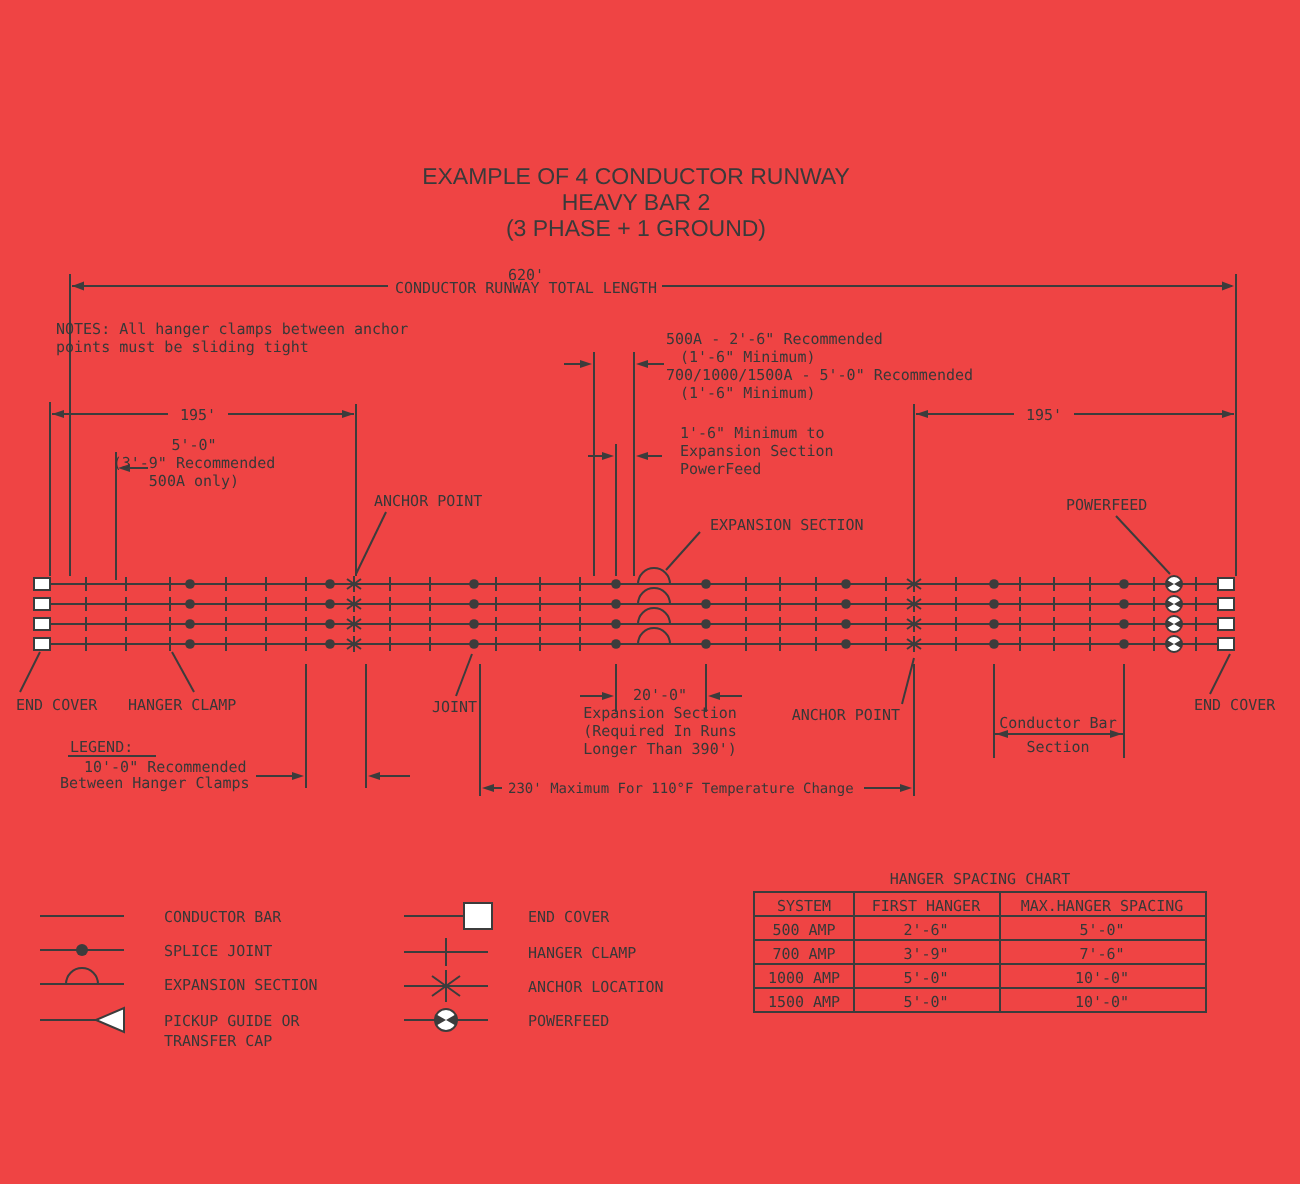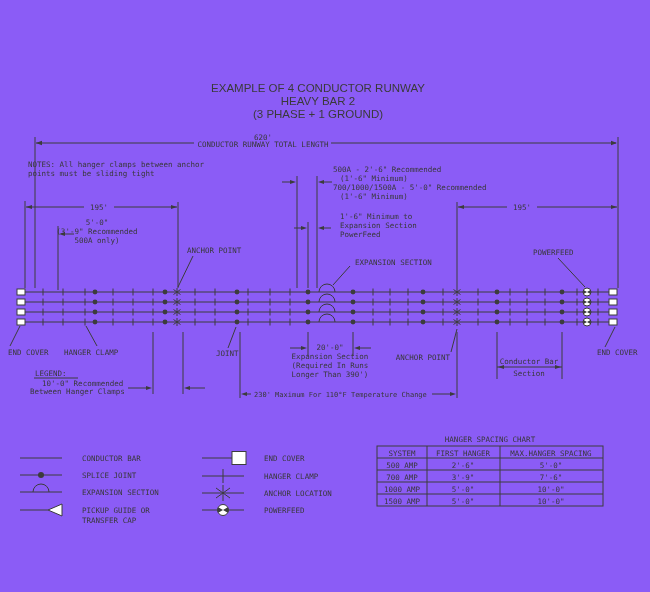--- a/index.html
+++ b/index.html
@@ -1,16 +1,16 @@
 <!DOCTYPE html>
 <html><head>
 <meta charset="utf-8">
 <style>
   html,body{margin:0;padding:0;background:#ffffff;}
-  #page{position:relative;width:650px;height:592px;background:#8b5cf6;overflow:hidden;}
+  #page{position:relative;width:650px;height:592px;background:#ef4444;overflow:hidden;}
   svg{display:block;}
   .ln{stroke:#3c3c3c;stroke-width:1;fill:none;}
   .wh{fill:#ffffff;}
   .fl{fill:#3c3c3c;stroke:none;}
   text{fill:#383838;font-family:"DejaVu Sans Mono","Liberation Mono",monospace;font-size:7.5px;}
   .ttl{font-family:"Liberation Sans",sans-serif;font-size:11.5px;fill:#3a3a3a;}
   .ctr{text-anchor:middle;}
   .sm{font-size:7px;}
 </style>
 </head>

